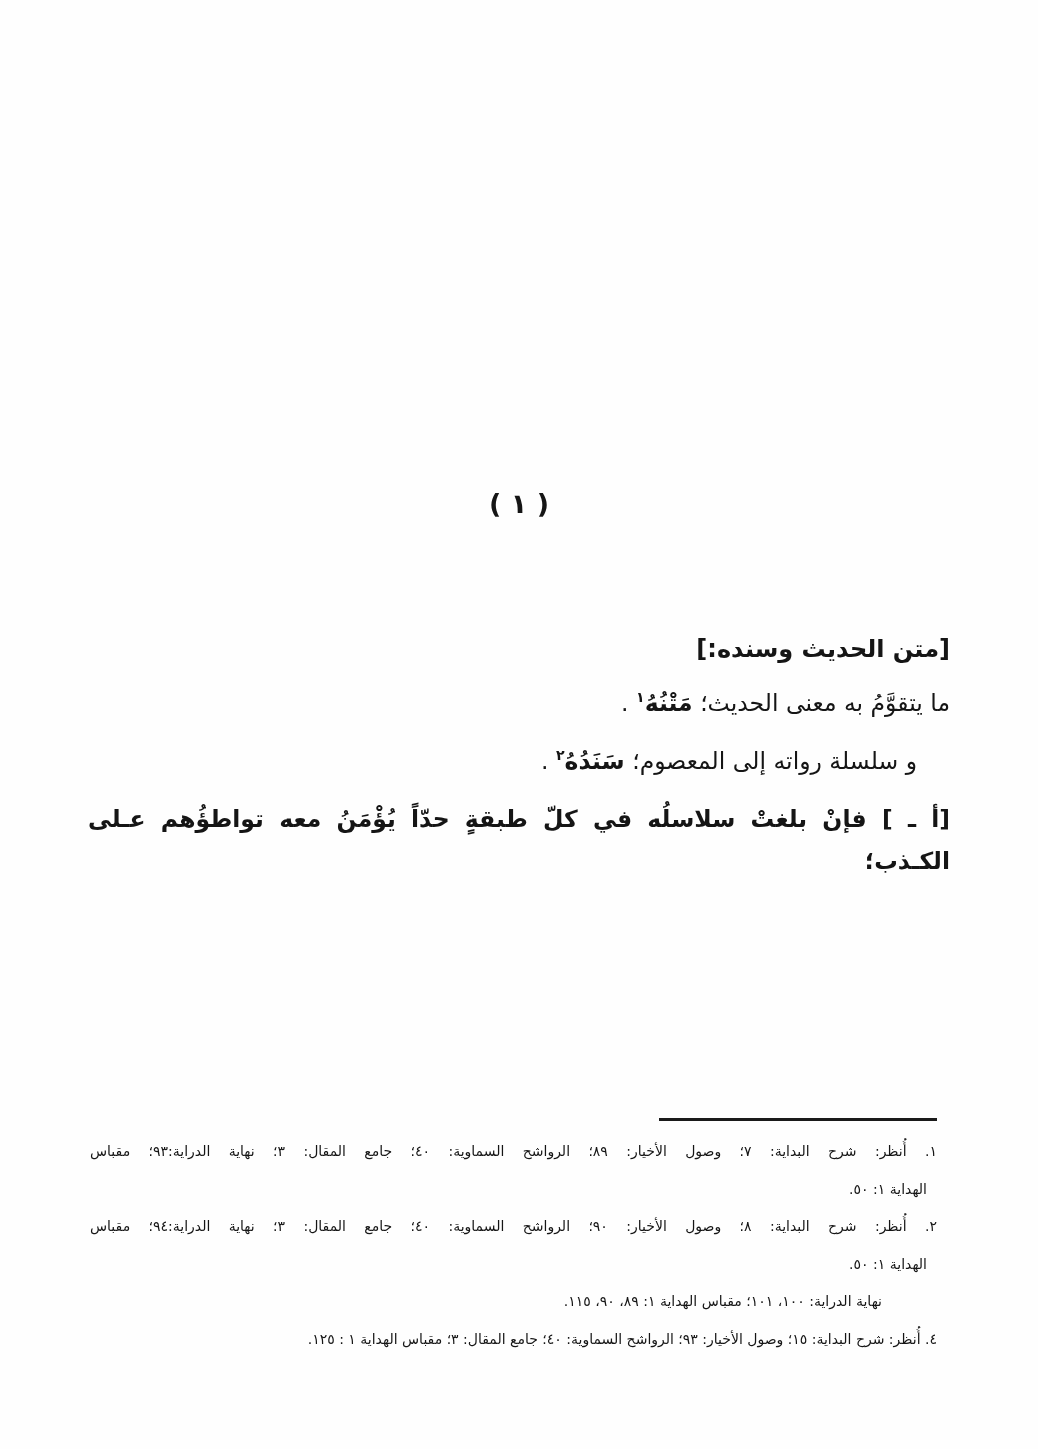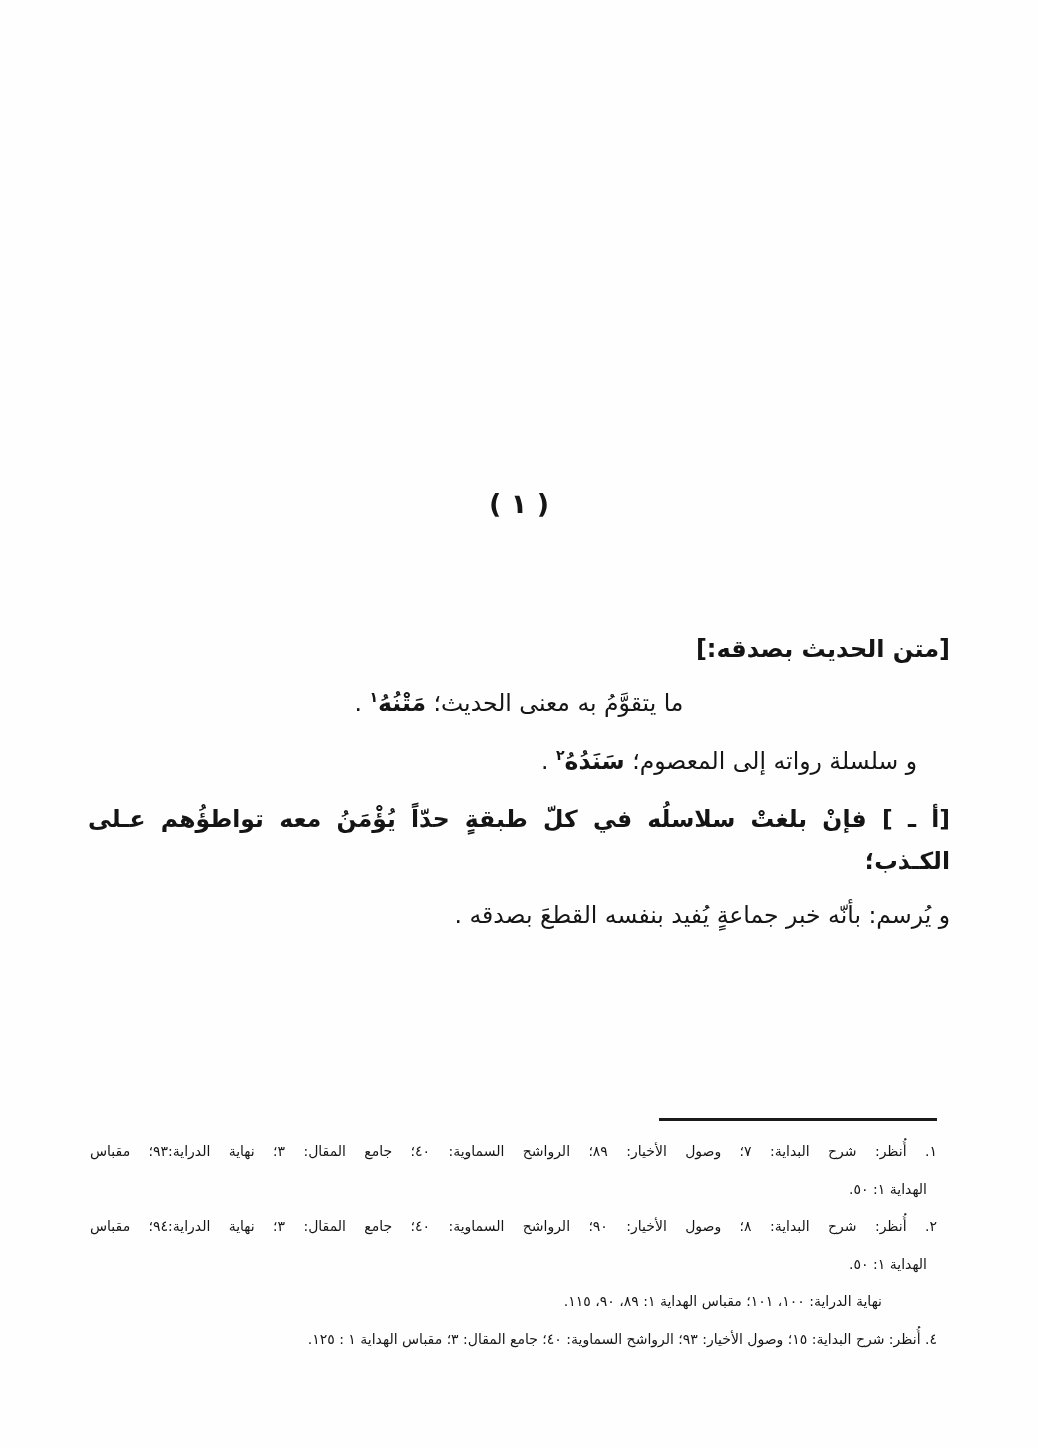--- a/index.html
+++ b/index.html
@@ -27,21 +27,21 @@
     position:absolute; top:628px; right:88px; left:88px;
     direction:rtl;
     font-size:23.5px;
     line-height:42px;
     text-align:right;
   }
   .heading { font-weight:bold; font-size:24px; }
   .h2 { margin-top:50px; }
   .line { }
   .b { font-weight:bold; }
-  .indent-a { margin-top:12px;text-align:center; }
+  .indent-a { margin-top:12px; }
   .indent-b { margin-right:33px; margin-top:16px; }
   .stretch { text-align:justify; text-align-last:justify; margin-top:16px; }
   .cont-a { margin-right:4px; margin-top:6px; }
   .para { margin-top:12px; }
   .para-b { margin-top:8px; }
   sup {
     font-size:60%;
     vertical-align:super;
     line-height:0;
     font-weight:bold;
@@ -65,31 +65,30 @@
 </head>
 <body>
 
 <div class="page">
 
   <div class="page-number" dir="rtl">( ١ )</div>
 
 
   <div class="content">
 
-    <div class="heading">[متن الحديث بصدقه:]</div>
+    <div class="heading">[متن الحديث وسنده:]</div>
 
     <div class="line indent-a"><span>ما يتقوَّمُ به معنى الحديث؛ </span><span class="b">مَتْنُهُ</span><sup>١</sup><span> .</span></div>
 
     <div class="line indent-b"><span>و سلسلة رواته إلى المعصوم؛ </span><span class="b">سَنَدُهُ</span><sup>٢</sup><span> .</span></div>
 
 
     <div class="line stretch"><span class="b">[أ ـ ] فإنْ بلغتْ سلاسلُه في كلّ طبقةٍ حدّاً يُؤْمَنُ معه تواطؤُهم عـلى الكـذب؛</span></div>
 
 
-    <div class="line para"><span>و يُرسم: بأنّه خبر جماعةٍ يُفيد بنفسه القطعَ بصدقه .</span></div>
 
 
   </div>
 
   <div class="footnotes">
 
     <div class="fn-sep"></div>
 
     <div class="fn-line justify">١. أُنظر: شرح البداية: ٧؛ وصول الأخيار: ٨٩؛ الرواشح السماوية: ٤٠؛ جامع المقال: ٣؛ نهاية الدراية:٩٣؛ مقباس</div>
     <div class="fn-line cont">الهداية ١: ٥٠.</div>

